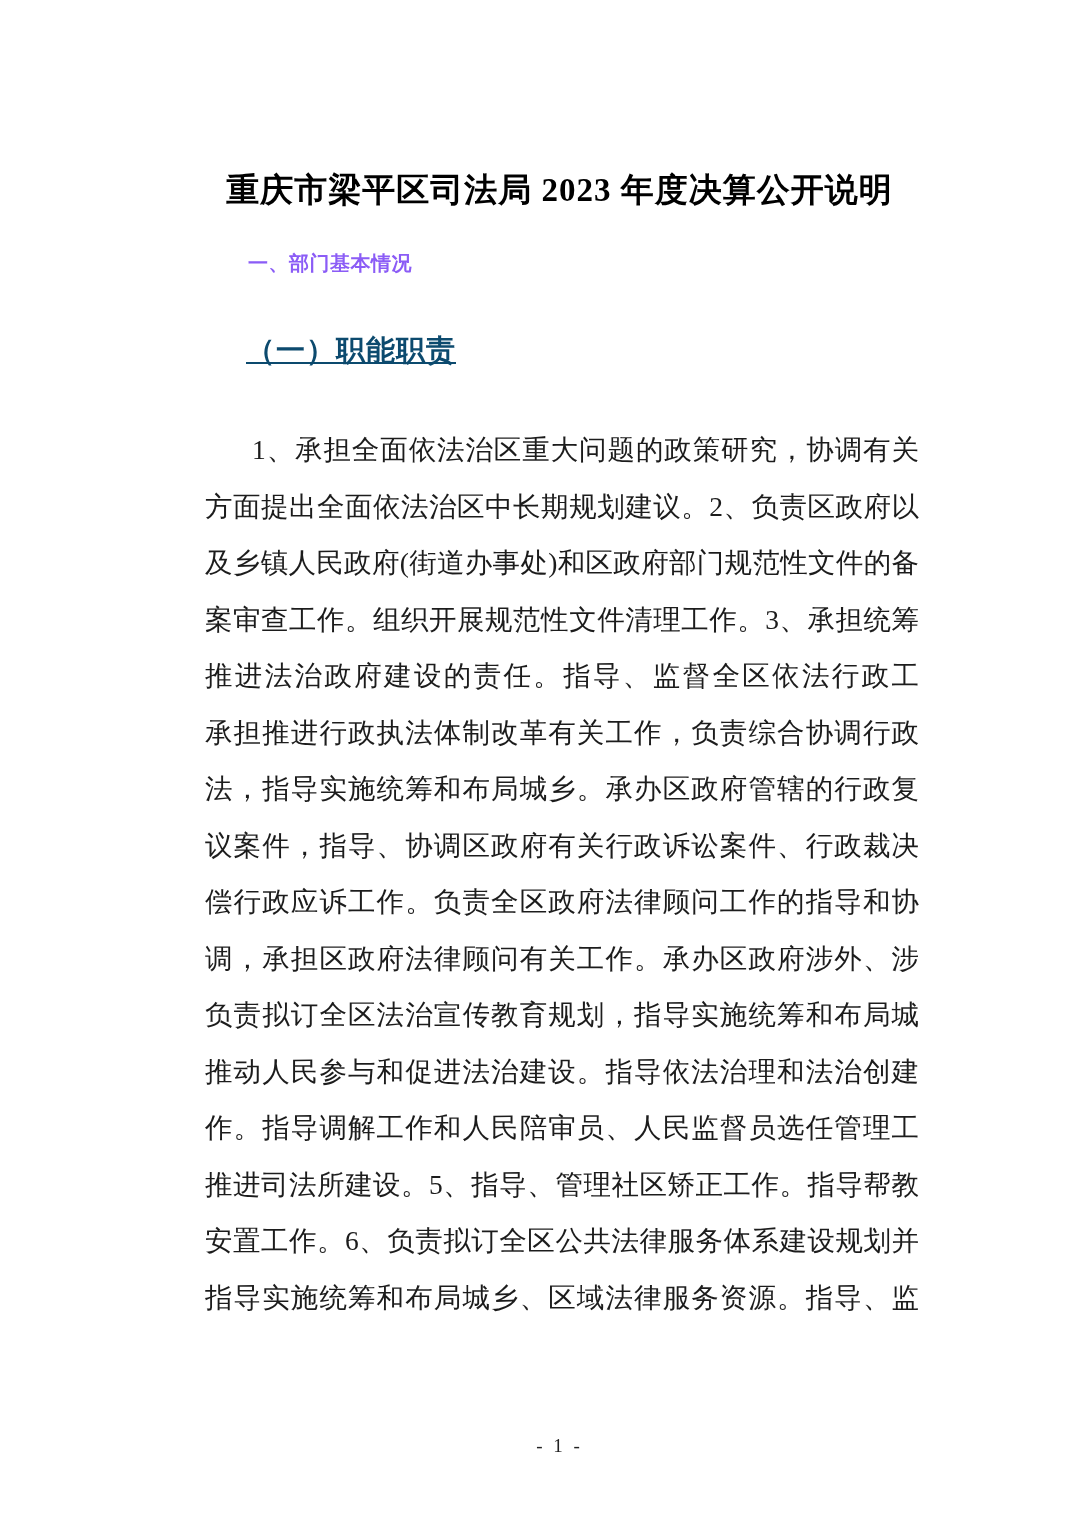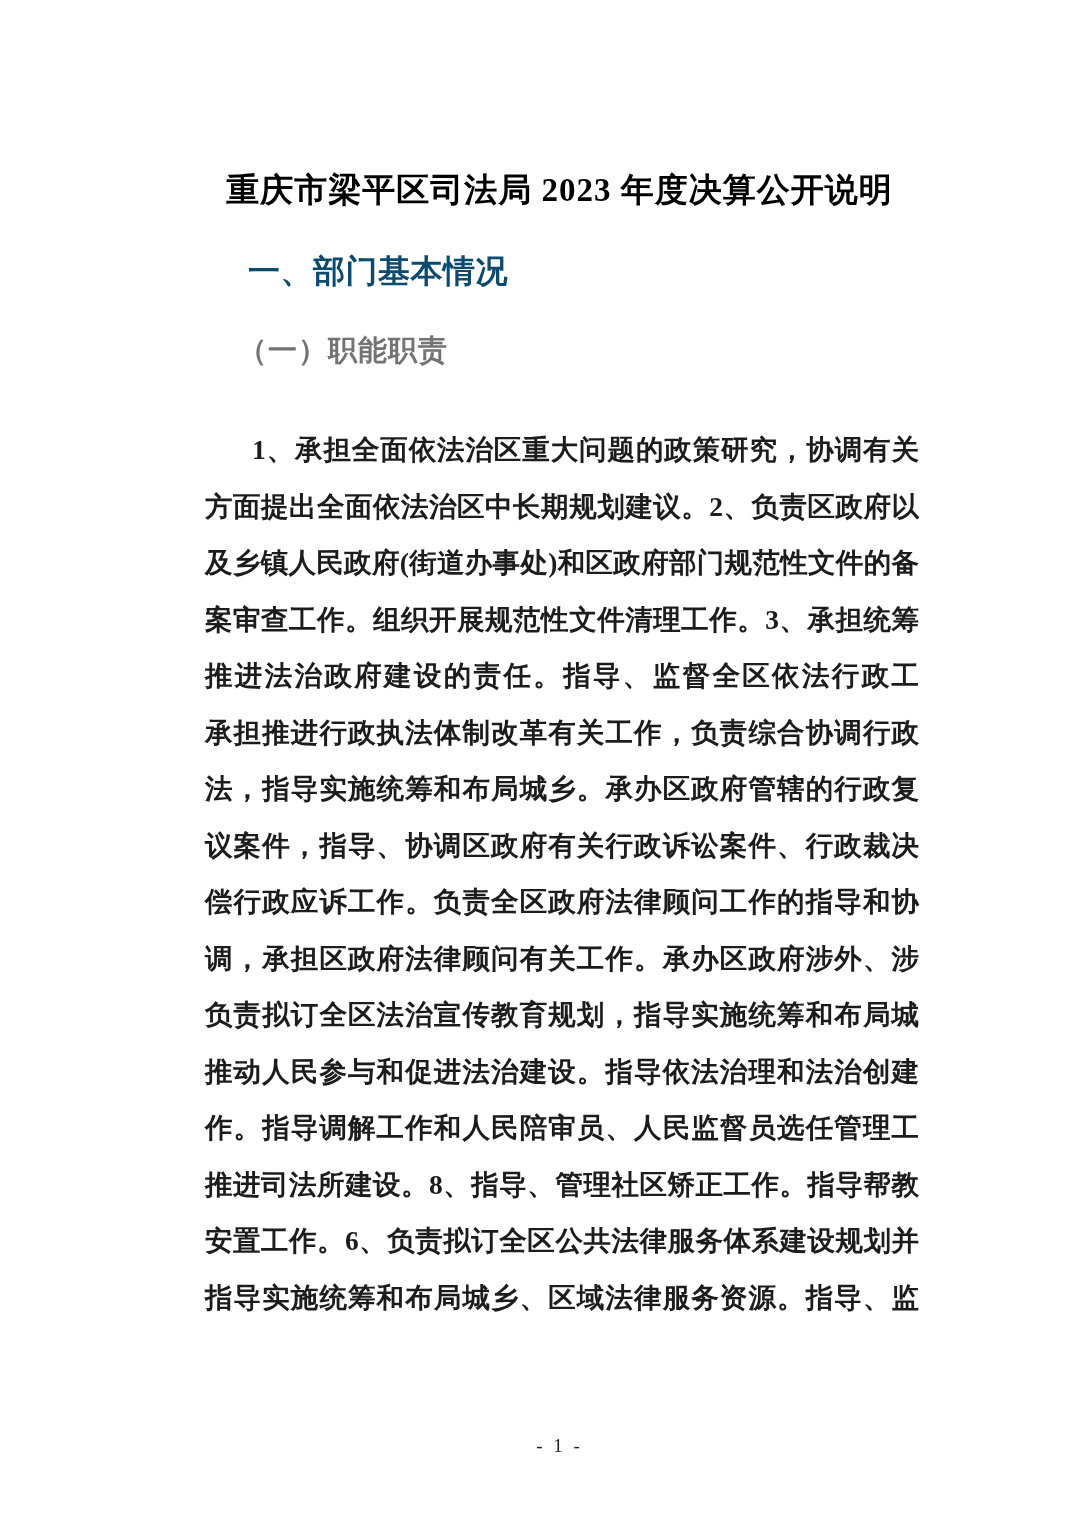--- a/index.html
+++ b/index.html
@@ -23,53 +23,53 @@
     font-size: 33px;
     font-weight: bold;
     color: #000000;
     letter-spacing: 1px;
     font-family: "Liberation Serif", "DejaVu Serif", serif;
   }
   .section-heading {
     position: absolute;
     top: 220px;
     left: 218px;
-    font-size: 32px;
+    font-size: 20px;
     font-weight: bold;
-    color: #0c4a6e;
+    color: #8b5cf6;
     letter-spacing: 0.5px;
     font-family: "Liberation Sans", "DejaVu Sans", sans-serif;
   }
   .subsection-heading {
     position: absolute;
     top: 301px;
-    left: 208px;
+    left: 216px;
     font-size: 29px;
     font-weight: bold;
-    color: #737373;
+    color: #0c4a6e;
     letter-spacing: 1px;
     font-family: "Liberation Serif", "DejaVu Serif", serif;
+    text-decoration: underline;
   }
   .body-text {
     position: absolute;
     top: 383px;
     left: 165px;
     width: 750px;
     font-size: 27.5px;
     line-height: 54.5px;
     color: #1c1c1c;
     font-family: "Liberation Serif", "DejaVu Serif", serif;
   }
   .body-line {
     height: 54.5px;
     text-align: justify;
     text-align-last: justify;
     text-justify: distribute;
     overflow: hidden;
-    font-weight: bold;
   }
   .body-line.first-line {
     text-indent: 47px;
   }
   .page-number {
     position: absolute;
     top: 1405px;
     left: 0;
     width: 100%;
     text-align: center;
@@ -97,20 +97,20 @@
       <div class="body-line">案审查工作。组织开展规范性文件清理工作。3、承担统筹</div>
       <div class="body-line">推进法治政府建设的责任。指导、监督全区依法行政工作、</div>
       <div class="body-line">承担推进行政执法体制改革有关工作，负责综合协调行政执</div>
       <div class="body-line">法，指导实施统筹和布局城乡。承办区政府管辖的行政复</div>
       <div class="body-line">议案件，指导、协调区政府有关行政诉讼案件、行政裁决案</div>
       <div class="body-line">偿行政应诉工作。负责全区政府法律顾问工作的指导和协</div>
       <div class="body-line">调，承担区政府法律顾问有关工作。承办区政府涉外、涉港</div>
       <div class="body-line">负责拟订全区法治宣传教育规划，指导实施统筹和布局城乡。</div>
       <div class="body-line">推动人民参与和促进法治建设。指导依法治理和法治创建工</div>
       <div class="body-line">作。指导调解工作和人民陪审员、人民监督员选任管理工作，</div>
-      <div class="body-line">推进司法所建设。8、指导、管理社区矫正工作。指导帮教</div>
+      <div class="body-line">推进司法所建设。5、指导、管理社区矫正工作。指导帮教</div>
       <div class="body-line">安置工作。6、负责拟订全区公共法律服务体系建设规划并</div>
       <div class="body-line">指导实施统筹和布局城乡、区域法律服务资源。指导、监督</div>
     </div>
 
   <div class="page-number">- 1 -</div>
 
 </div>
 
 </body></html>

